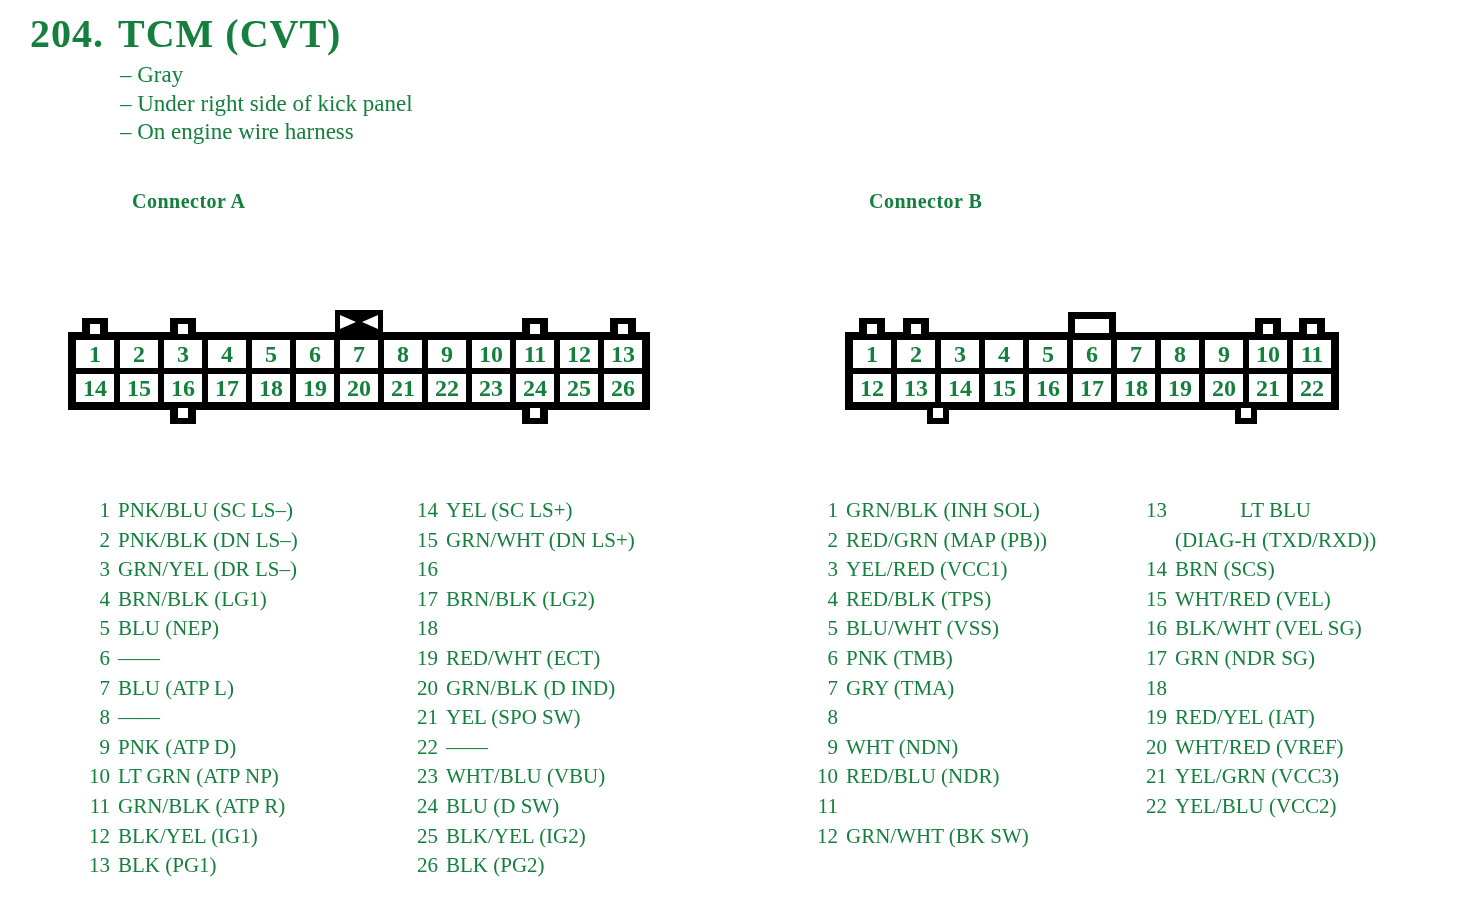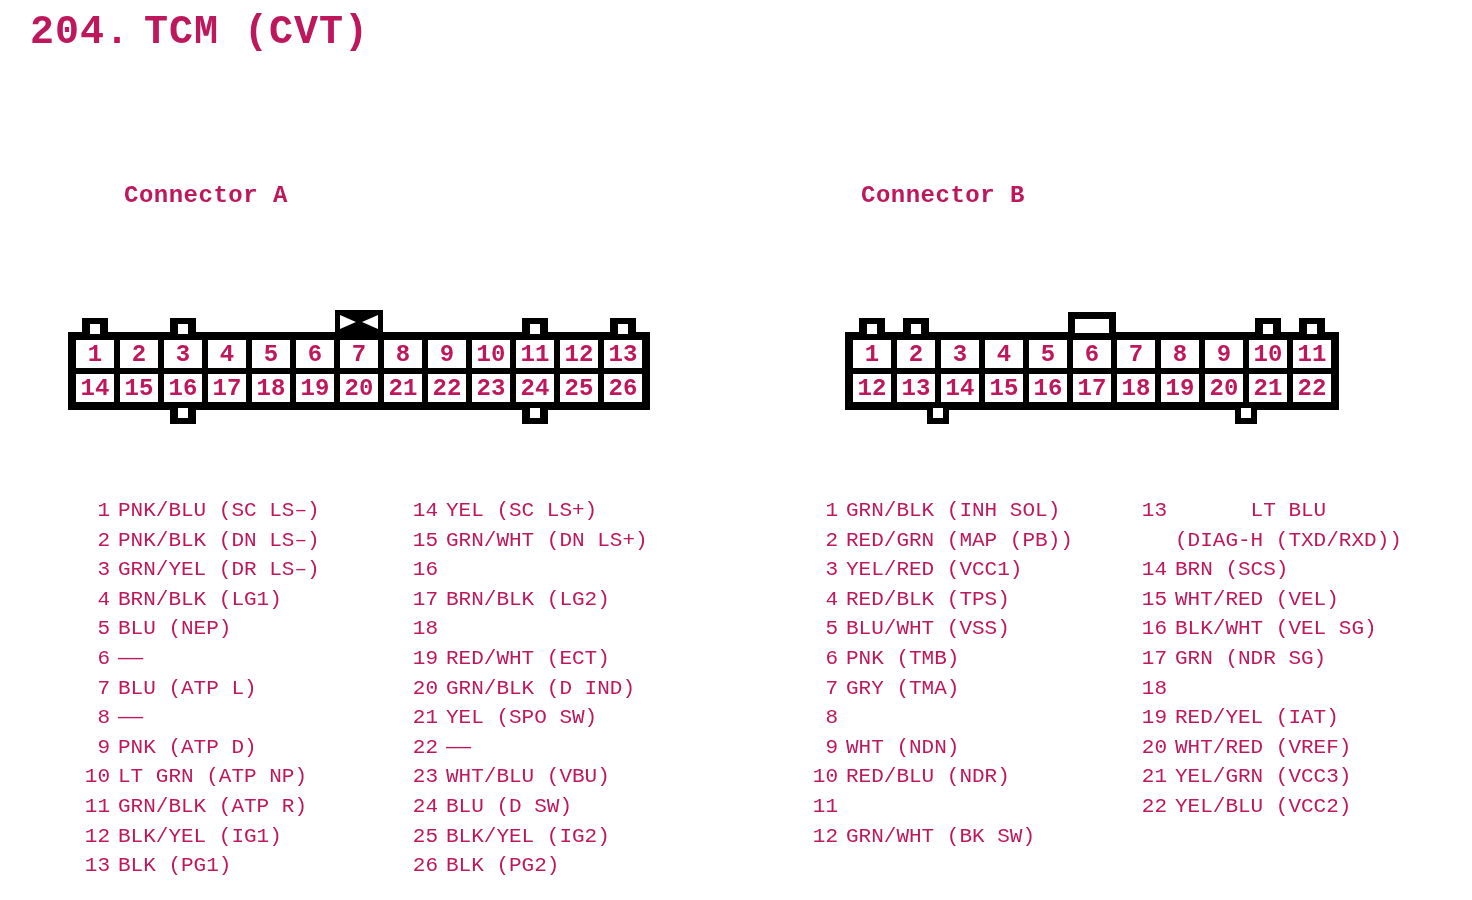--- a/index.html
+++ b/index.html
@@ -1,35 +1,35 @@
 <!DOCTYPE html>
 <html><head>
 <meta charset="utf-8">
 <style>
   html,body { margin:0; padding:0; background:#fff; }
   .page {
     position:relative; width:1431px; height:900px; background:#ffffff;
-    font-family:Liberation Mono, monospace; color:#be185d; overflow:hidden;
+    font-family:Liberation Serif, serif; color:#15803d; overflow:hidden;
   }
 
   
   .doc-title {
     position:absolute; left:30px; top:10px;
     display:flex; gap:14px; font-weight:bold; font-size:40px; letter-spacing:1px;
     white-space:nowrap;
   }
   .notes {
     position:absolute; left:120px; top:61px;
     font-size:23px; line-height:28.6px; white-space:nowrap;
   }
 
   
   .conn-heading {
-    position:absolute; top:178px; margin:4px;
-    font-size:24px; font-weight:bold; letter-spacing:0.5px; white-space:nowrap;
+    position:absolute; top:178px; margin:12px;
+    font-size:20px; font-weight:bold; letter-spacing:0.5px; white-space:nowrap;
   }
   #heading-a { left:120px; }
   #heading-b { left:857px; }
 
   
   .connector { position:absolute; top:332px; background:#000; padding:8px; }
   #conn-a { left:68px; }
   #conn-b { left:845px; }
   .pin-strip { display:flex; gap:6px; position:relative; z-index:2; }
   .pin-strip + .pin-strip { margin-top:6px; }
@@ -71,20 +71,28 @@
 </head>
 <body>
 
 <div class="page">
 
   <header class="doc-title">
     <span>204.</span>
     <span>TCM (CVT)</span>
   </header>
 
+  <div class="notes">
+
+      <div class="note-line">– Gray</div>
+
+      <div class="note-line">– Under right side of kick panel</div>
+
+      <div class="note-line">– On engine wire harness</div>
+    </div>
 
   <h2 class="conn-heading" id="heading-a">Connector A</h2>
   <h2 class="conn-heading" id="heading-b">Connector B</h2>
 
   <div class="connector" id="conn-a">
     <div class="tab tab-top" style="left:14px">
         <span class="notch"></span>
       </div>
     <div class="tab tab-top" style="left:102px">
         <span class="notch"></span>

